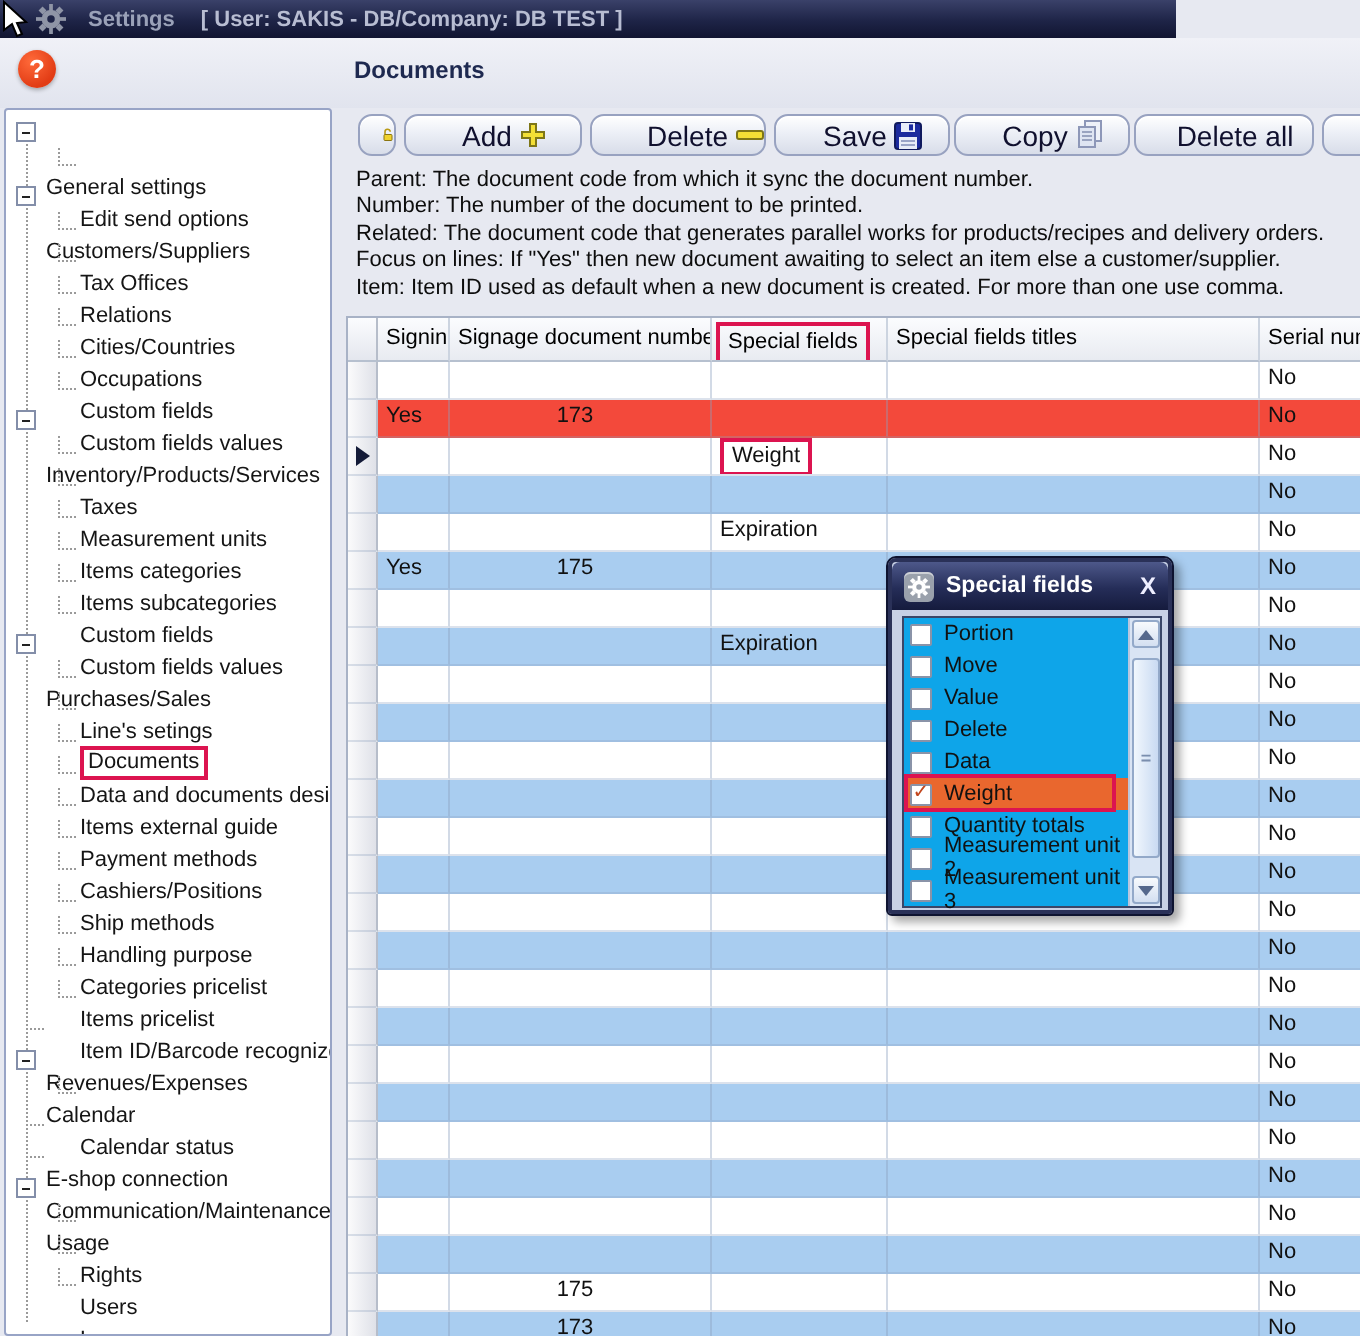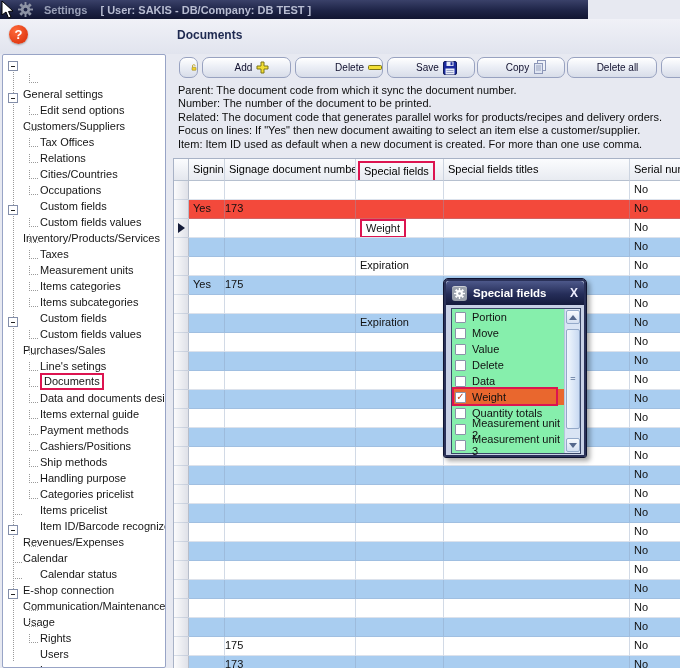--- a/index.html
+++ b/index.html
@@ -73,21 +73,21 @@
     border:2px solid #dc1450; padding:0 2px; display:inline-block;
     line-height:13px; position:relative; z-index:3; background:transparent;
   }
   
   .tbtn {
     position:absolute; top:57px; height:21px;
     border:1px solid #98a2c0; border-radius:7px;
     background:linear-gradient(#ffffff,#eceff6 45%,#d8dde9);
     box-shadow:inset 0 1px 0 #fff;
     display:flex; align-items:center; justify-content:center; gap:4px;
-    font-size:10px; color:#10102e; cursor:pointer;padding-left:11px;
+    font-size:14px; color:#10102e; cursor:pointer;padding-left:11px;
   }
   
   .descriptions { position:absolute; left:178px; top:84px; line-height:13.4px; color:#0d0d0d; }
   
   .grid {
     position:absolute; left:173px; top:158px; width:507px; height:510px;
     background:#fff; border-left:1px solid #a8b2c6; border-top:1px solid #a8b2c6;
     overflow:hidden;
   }
   .g-row { display:flex; height:19px; }
@@ -103,21 +103,21 @@
     border-right:1px solid #ccd4e0; border-bottom:1px solid #b6c0cf;
     padding-top:4px; color:#000;
   }
   .c0 { width:15px; } .c1 { width:36px; } .c2 { width:131px; }
   .c3 { width:88px; } .c4 { width:186px; } .c5 { width:80px; }
   .g-cell.c0 {
     background:linear-gradient(90deg,#fbfbfc,#dfe1e8);
     border-right:1px solid #b6bdca; padding:0; position:relative;
   }
   .g-head .g-cell.c0 { background:linear-gradient(#fbfcfe,#e4e7ee); }
-  .g-cell.num { text-align:left; padding-right:5px; padding-left:0; }
+  .g-cell.num { text-align:center; padding-right:5px; padding-left:0; }
   .row-white .g-cell:not(.c0) { background:#ffffff; }
   .row-blue  .g-cell:not(.c0) { background:#a9cdf0; }
   .row-red   .g-cell:not(.c0) { background:#f3493b; }
   .cur-arrow {
     position:absolute; left:4px; top:4px; width:0; height:0;
     border-left:7px solid #141b38; border-top:5px solid transparent; border-bottom:5px solid transparent;
   }
   .g-cell .annot-border { padding:1px 4px; margin-top:-2px; }
   .g-head .annot-border { padding:2px 4px; margin:-2px 0 0 -2px; }
   
@@ -135,21 +135,21 @@
   }
   .popup-gear {
     width:15px; height:15px; border-radius:3px; background:#9aa1ac;
     display:flex; align-items:center; justify-content:center;
     box-shadow:inset 0 1px 0 rgba(255,255,255,.5);
   }
   .popup-title { color:#fff; font-weight:bold; font-size:11.5px; }
   .popup-close { margin-left:auto; color:#eef; font-weight:bold; font-size:12px; cursor:pointer; }
   .pf-list {
     position:absolute; left:7px; top:29px; width:130px; height:146px;
-    background:#86efac; border:1px solid #3a4668;
+    background:#0ea5e9; border:1px solid #3a4668;
   }
   .pf-item {
     position:relative; display:flex; align-items:center;
     height:16px; padding-left:3px; gap:6px; width:112px;
   }
   .pf-item.hl { background:#e9672e; }
   .pf-check {
     flex:none; width:11px; height:11px; background:#fff;
     border:1px solid #8a93a8; border-radius:1px;
     display:flex; align-items:center; justify-content:center;

